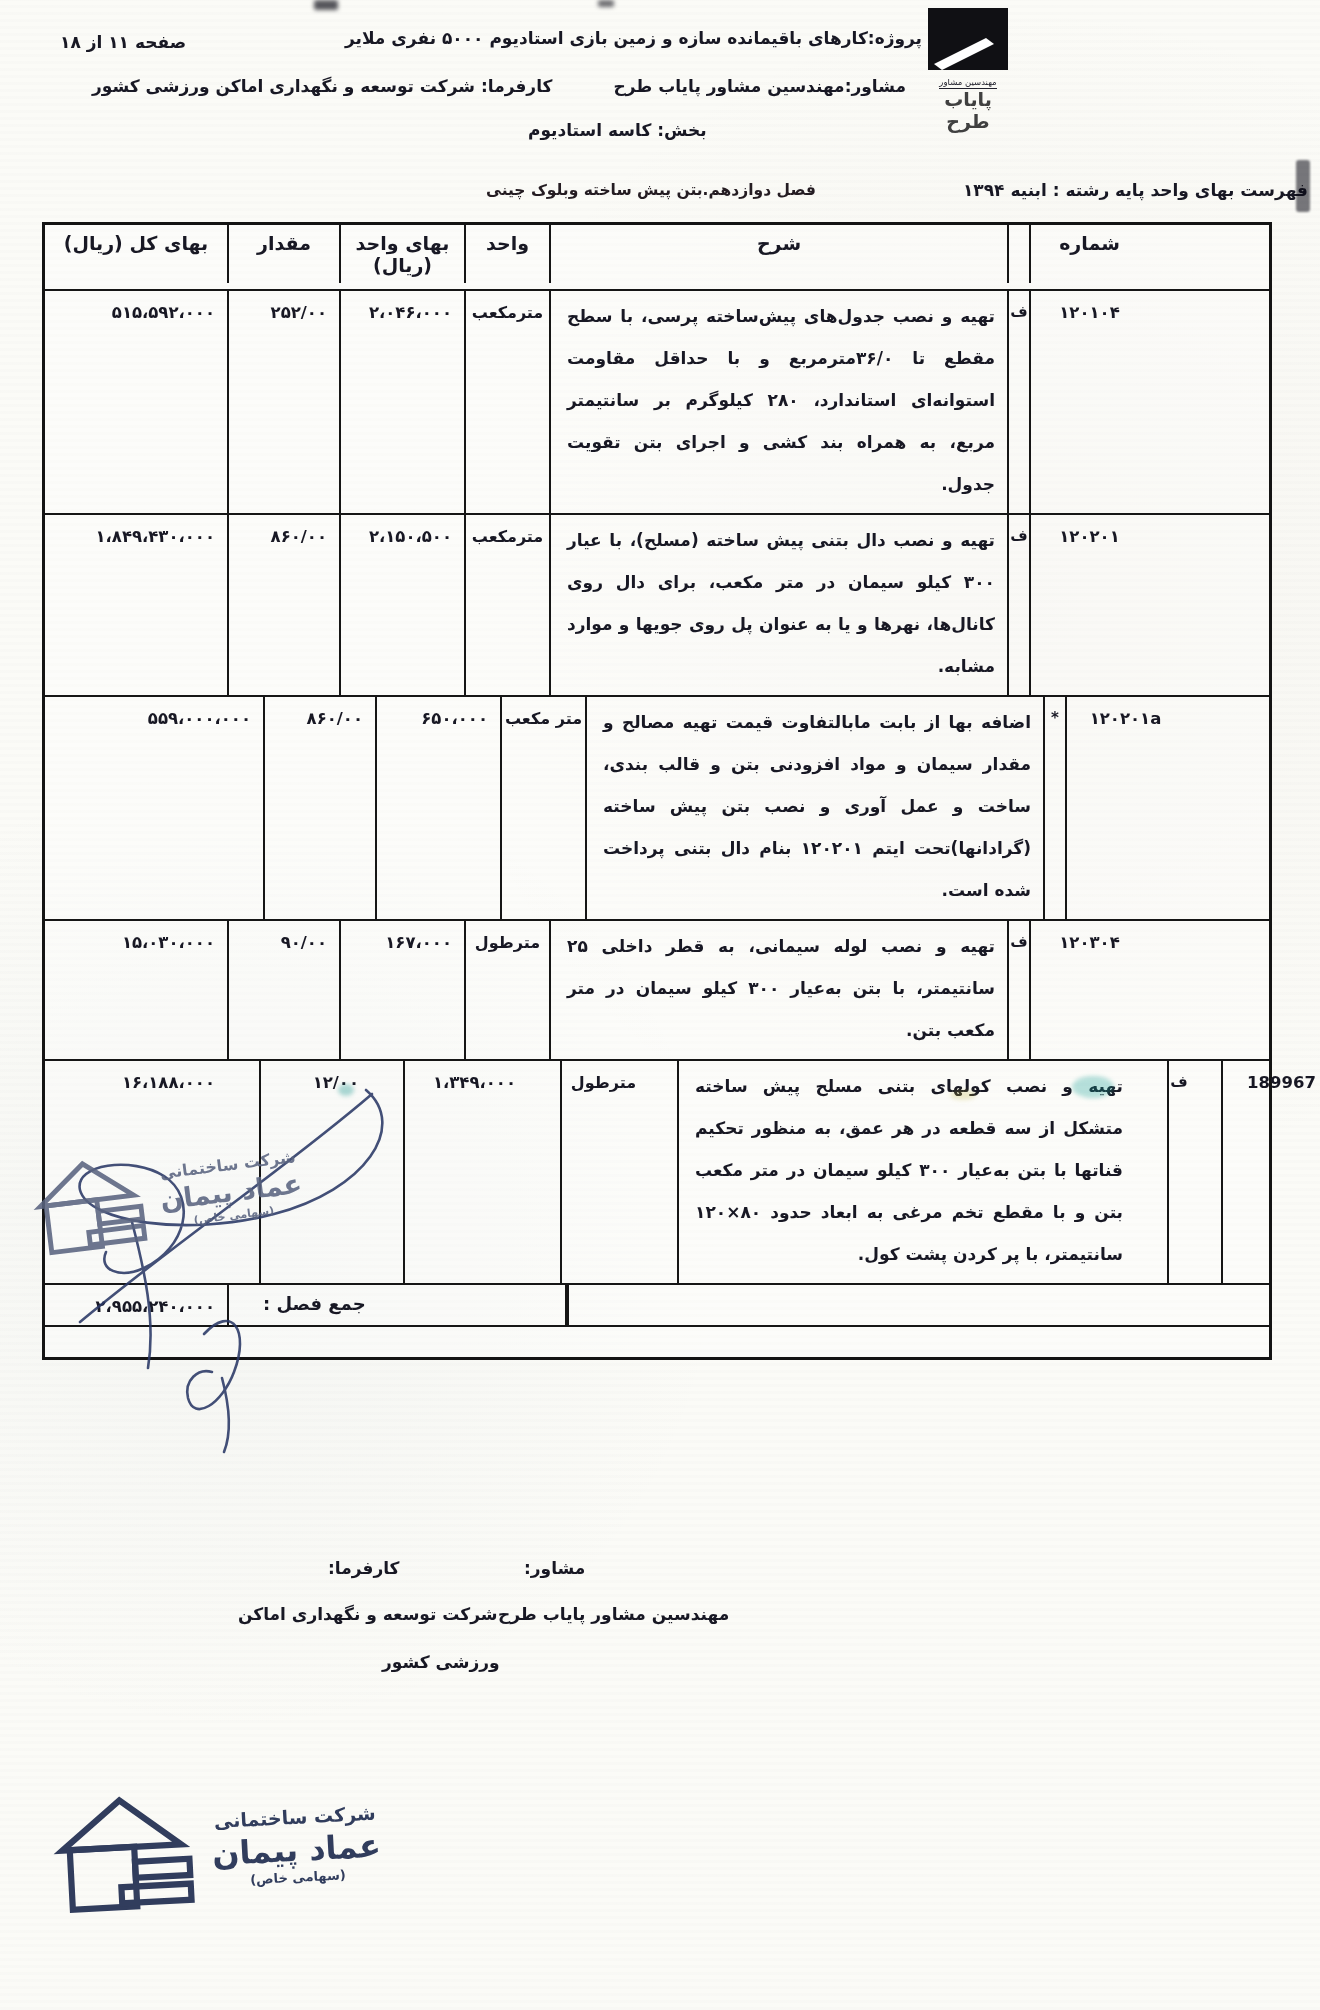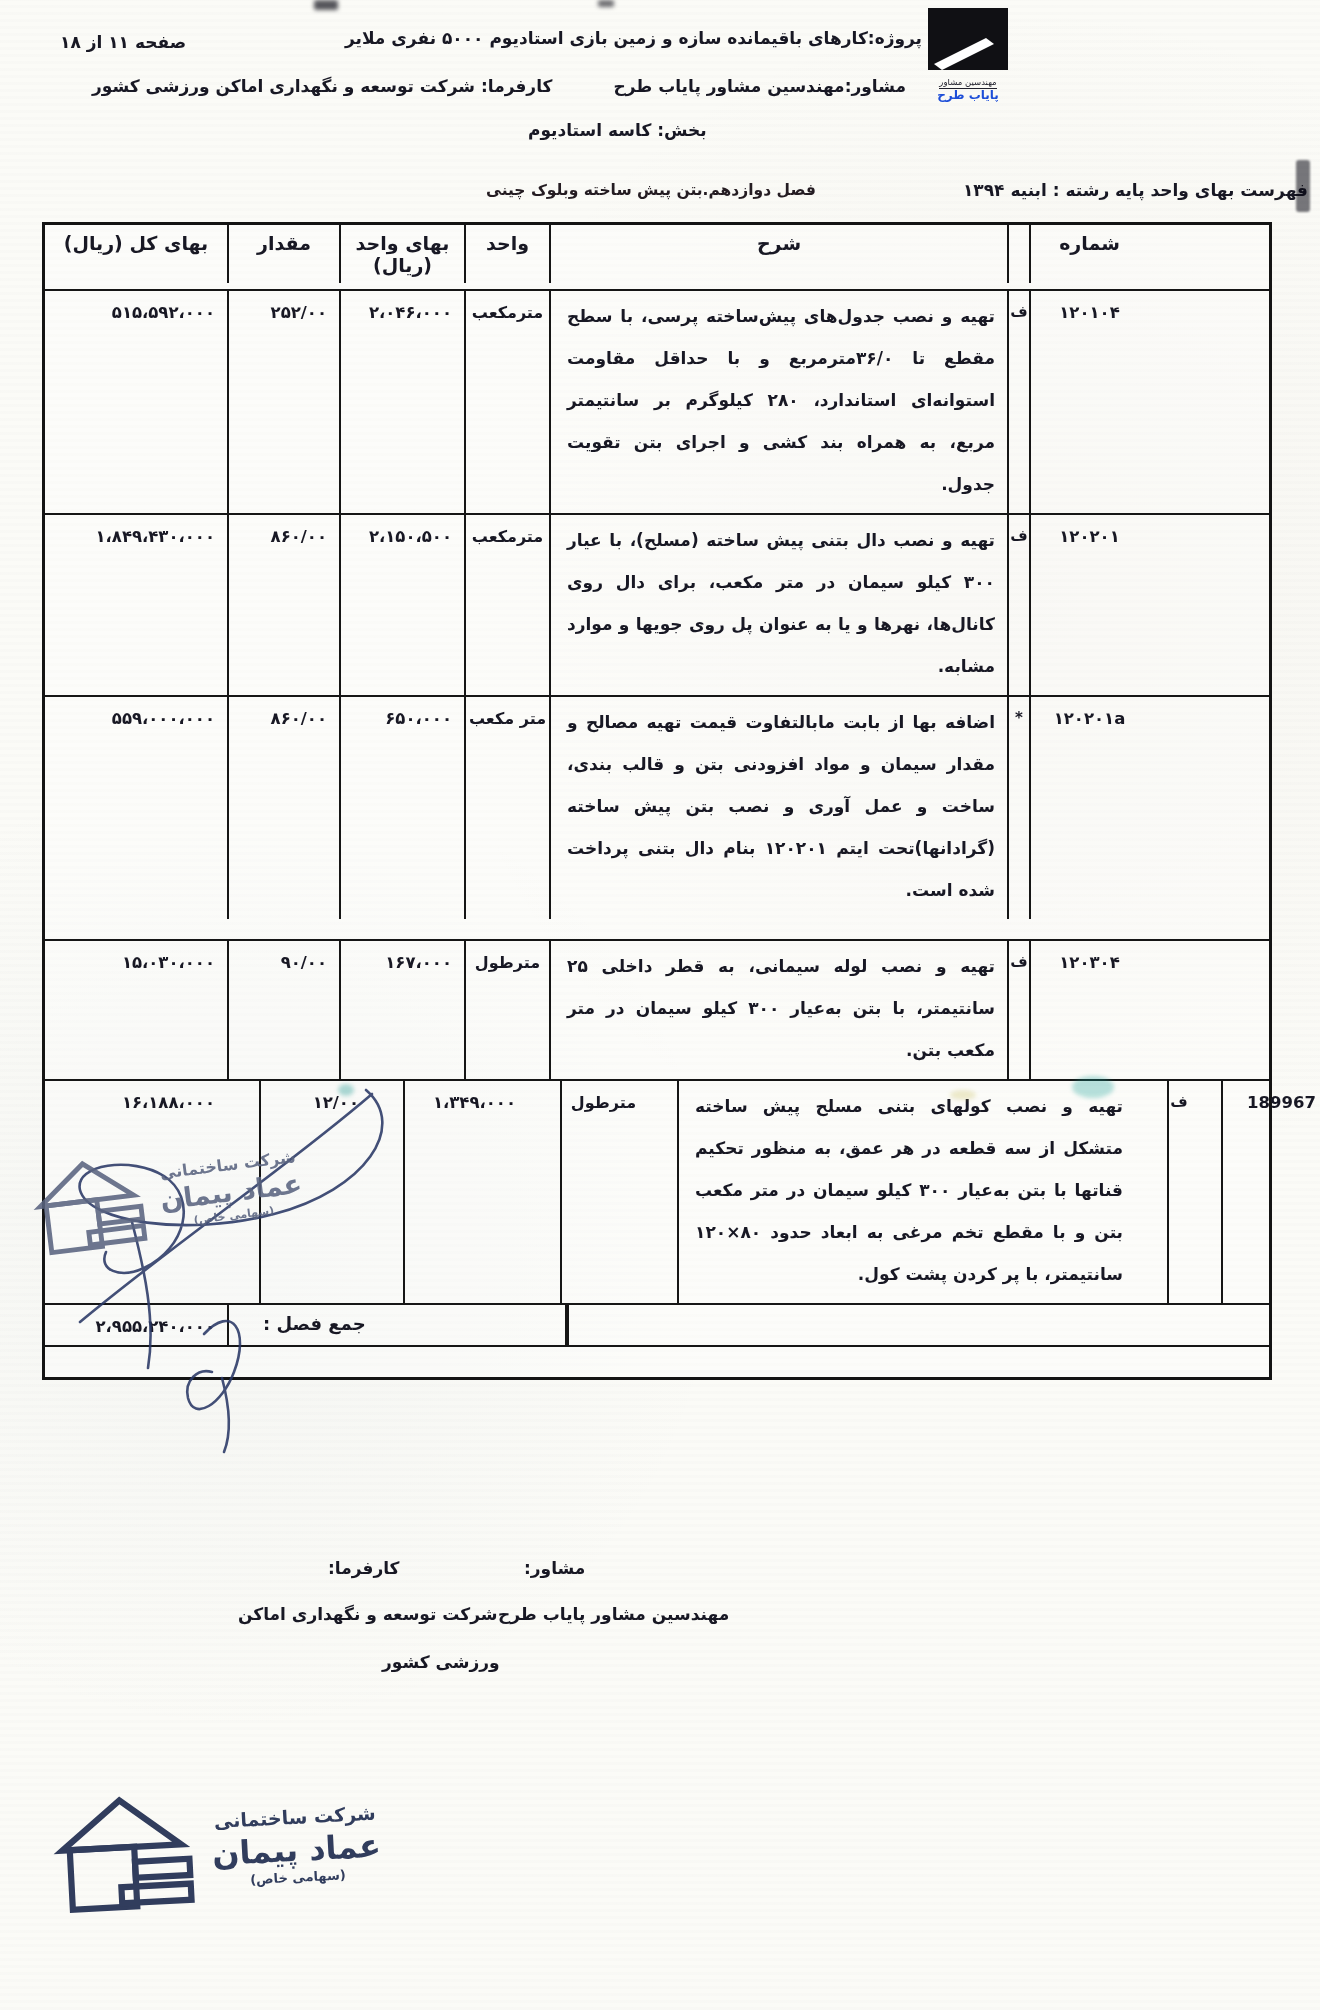--- a/index.html
+++ b/index.html
@@ -17,39 +17,39 @@
   .project-line{right:398px;top:28px;font-size:17px;font-weight:bold;white-space:nowrap;}
   .consultant-line{right:414px;top:76px;font-size:17px;font-weight:bold;white-space:nowrap;}
   .client-line{left:92px;top:76px;font-size:17px;font-weight:bold;white-space:nowrap;}
   .section-line{left:528px;top:120px;font-size:17px;font-weight:bold;white-space:nowrap;}
   .list-title{right:12px;top:180px;font-size:17px;font-weight:bold;white-space:nowrap;}
   .chapter-line{left:486px;top:181px;font-size:15.5px;font-weight:bold;white-space:nowrap;color:#241c22;}
 
   .logo-wrap{left:922px;top:8px;width:92px;text-align:center;}
   .logo-square{width:80px;height:62px;margin:0 auto;display:block;}
   .logo-small{font-size:8.5px;color:#20202c;letter-spacing:-0.5px;border-bottom:1px solid #20202c;display:inline-block;line-height:1.3;}
-  .logo-name{font-size:12px;font-weight:bold;color:#1d4ed8;line-height:1.15;}
+  .logo-name{font-size:19px;font-weight:bold;color:#404040;line-height:1.15;}
 
   
   .sheet-table{left:42px;top:222px;width:1224px;border:3px solid #141414;background:rgba(255,255,255,.35);}
   .trow{display:flex;align-items:stretch;}
   .trow + .trow{border-top:2px solid #161616;}
   .cell{box-sizing:border-box;flex:0 0 auto;}
   .cell + .cell{border-left:2px solid #161616;}
   .c-total{width:182px;} .c-qty{width:112px;} .c-uprice{width:125px;}
   .c-unit{width:85px;}  .c-desc{width:458px;} .c-mark{width:22px;} .c-no{width:119px;}
   .head .cell{font-size:19px;font-weight:bold;text-align:center;padding:7px 2px;direction:rtl;}
   .num{font-size:16.5px;font-weight:bold;text-align:right;padding:12px 12px 0 4px;direction:rtl;}
   .unit{font-size:16px;font-weight:bold;text-align:center;padding:12px 2px 0;direction:rtl;}
   .mark{font-size:15px;font-weight:bold;text-align:center;padding:12px 0 0;direction:rtl;}
   .no{font-size:16.5px;font-weight:bold;text-align:center;padding:12px 2px 0;direction:rtl;}
   .desc{direction:rtl;text-align:justify;font-size:17px;font-weight:bold;
         line-height:42px;padding:4px 12px 8px 16px;}
-  .r1{min-height:214px;margin-top:6px;} .r2{min-height:110px;} .r3{min-height:164px;}
-  .r4{min-height:108px;margin-top:20px;} .r5{min-height:218px;gap:32px;}
+  .r1{min-height:214px;margin-top:6px;} .r2{min-height:110px;} .r3{min-height:164px;padding-left:36px;}
+  .r4{min-height:108px;} .r5{min-height:218px;gap:32px;}
   .sumrow{min-height:40px;}
   .sum-label{width:340px;font-size:18px;font-weight:bold;direction:rtl;text-align:left;
              padding:8px 0 0 34px;border-left:2px solid #161616;border-right:2px solid #161616;box-sizing:border-box;}
   .sum-rest{flex:1 1 auto;border:none;}
   .emptyrow{height:30px;}
 
   
   .stamp{display:flex;align-items:center;gap:10px;}
   .stamp-upper{left:32px;top:1148px;color:#5a6480;transform:rotate(-7deg);opacity:.88;}
   .stamp-lower{left:52px;top:1788px;color:#273355;transform:rotate(-3deg);opacity:.95;}

